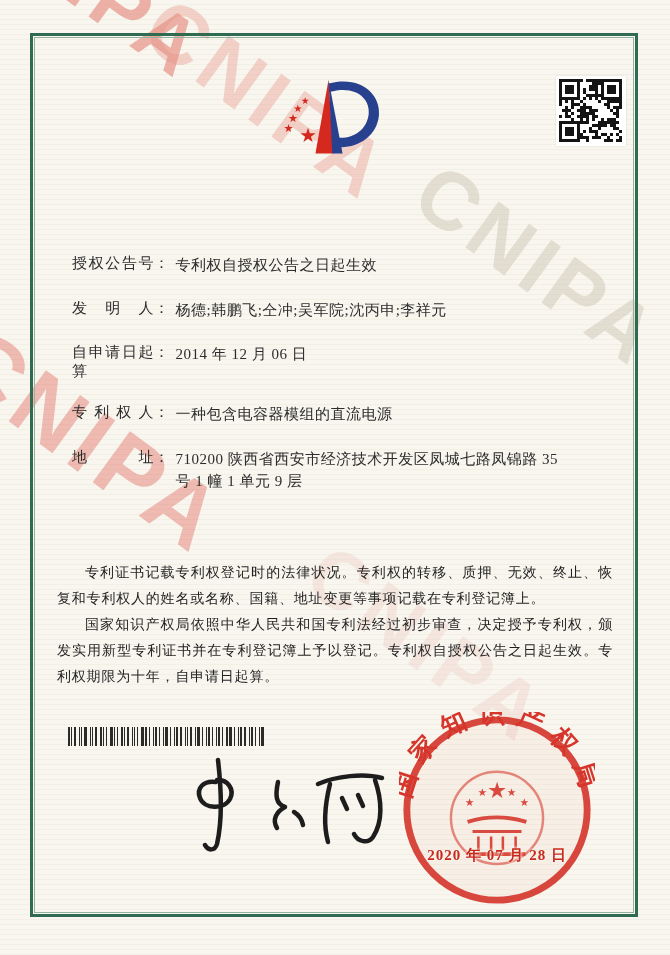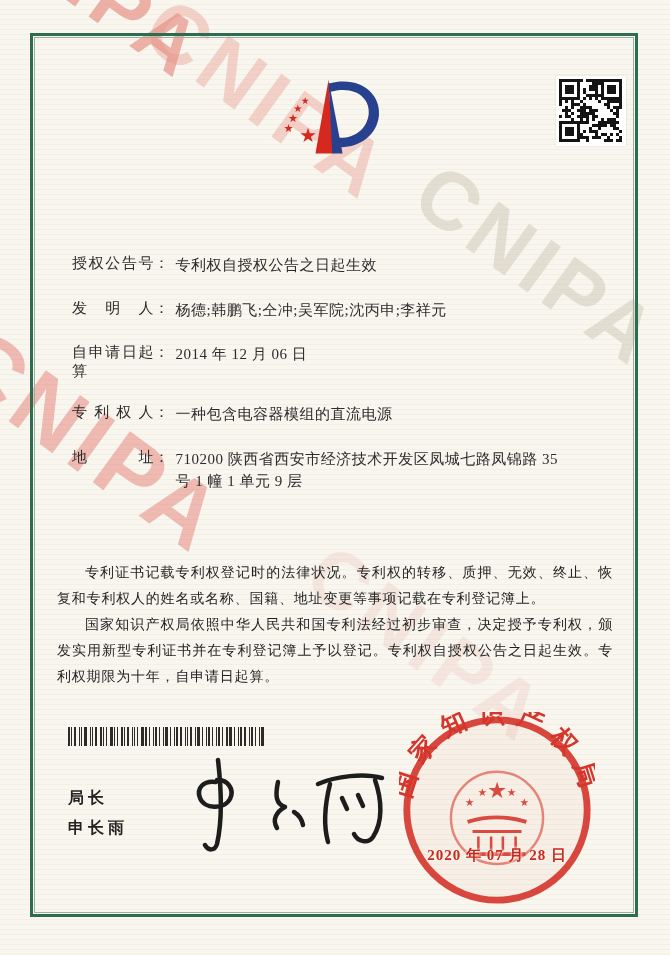--- a/index.html
+++ b/index.html
@@ -441,24 +441,20 @@
         <div class="bar" style="width: 1px; margin-right: 1px;"></div>
         <div class="bar" style="width: 2px; margin-right: 2px;"></div>
         <div class="bar" style="width: 2px; margin-right: 3px;"></div>
         <div class="bar" style="width: 1px; margin-right: 1px;"></div>
         <div class="bar" style="width: 2px; margin-right: 2px;"></div>
         <div class="bar" style="width: 1px; margin-right: 3px;"></div>
         <div class="bar" style="width: 1px; margin-right: 1px;"></div>
         <div class="bar" style="width: 3px; margin-right: 2px;"></div>
       </div>
 
-    <div class="signer">
-      <div>局长</div>
-      <div>申长雨</div>
-    </div>
 
     <svg class="signature" width="215" height="100" viewBox="0 0 215 100">
       <g fill="none" stroke="#1d1d1d" stroke-width="4.5" stroke-linecap="round" stroke-linejoin="round">
         <path d="M 44 30 C 32 28 24 36 28 46 C 32 57 52 58 58 47 C 63 37 55 27 45 28"></path>
         <path d="M 46 8 C 49 34 51 66 45 92 C 43 99 36 99 33 93"></path>
         <path d="M 106 30 C 103 44 104 52 113 55 C 104 60 100 68 105 76"></path>
         <path d="M 122 60 C 127 63 130 68 131 73"></path>
         <path d="M 146 32 C 164 24 192 21 210 26"></path>
         <path d="M 158 32 C 153 52 151 72 156 90"></path>
         <path d="M 203 28 C 210 48 211 70 201 85 C 196 92 186 90 182 82"></path>

